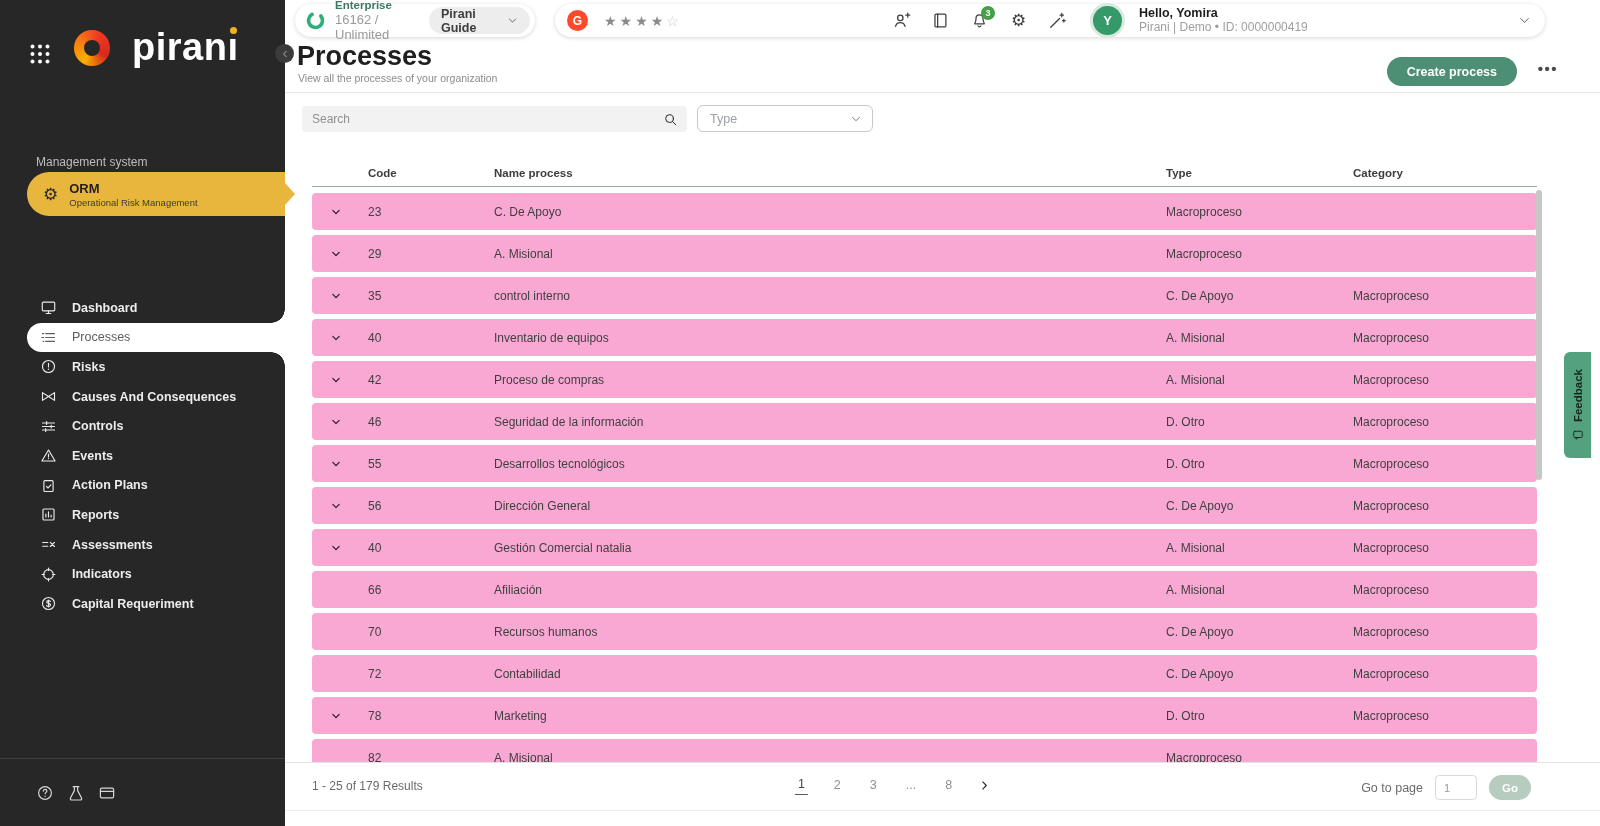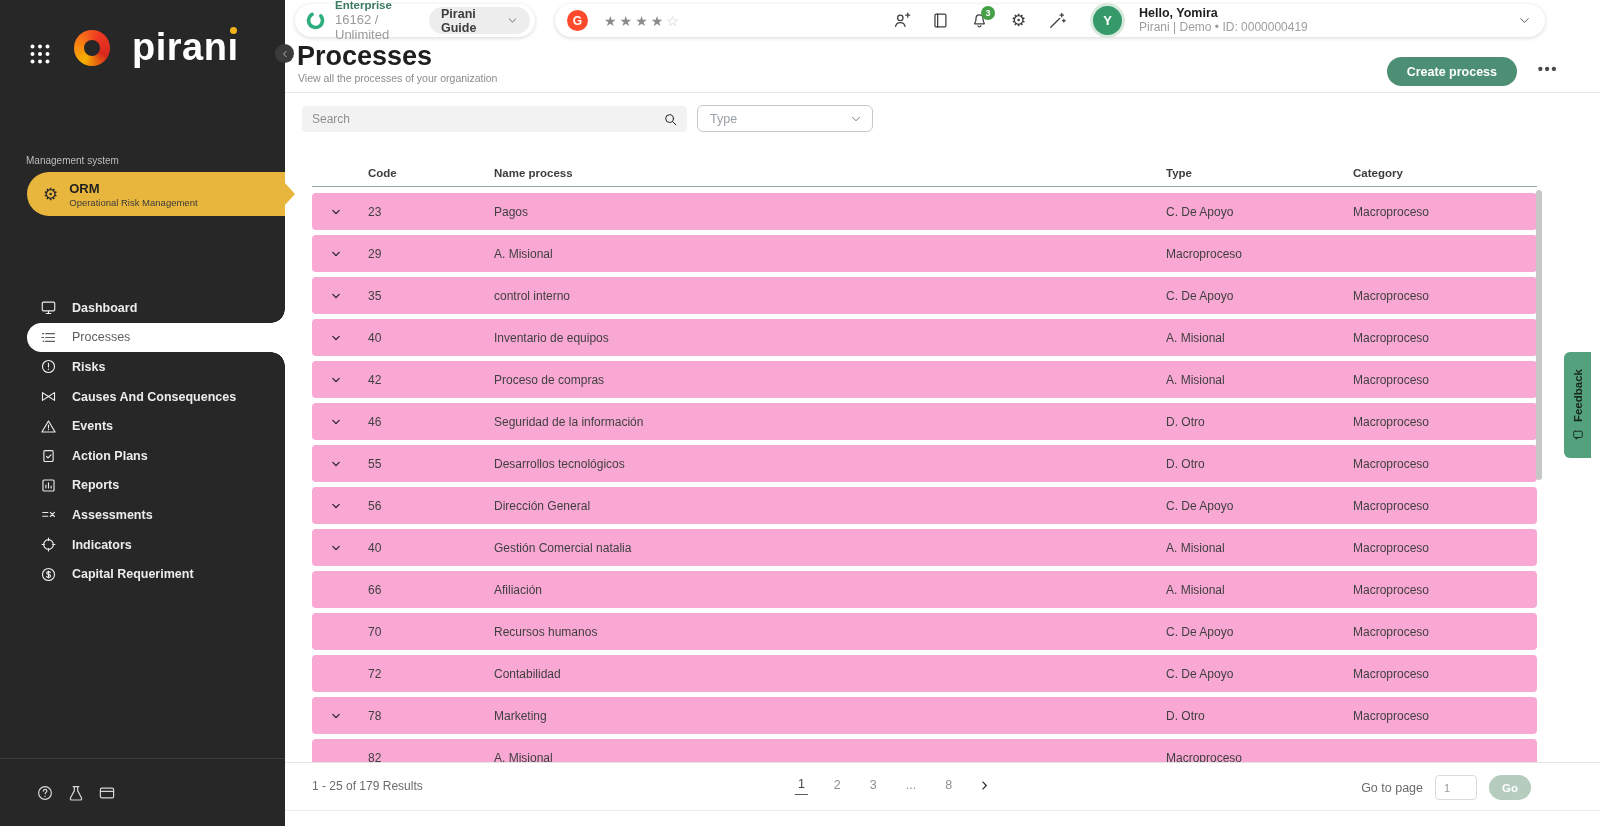--- a/index.html
+++ b/index.html
@@ -13,21 +13,21 @@
   .grid-ic svg { width:24px; height:24px; display:block; }
   .donut { width:36px; height:36px; border-radius:50%;
     background:conic-gradient(from 210deg,#f7b000,#f97b16,#ee3823,#d8281c,#f7b000); position:relative; }
   .donut::after { content:''; position:absolute; inset:10px; border-radius:50%; background:#272727; }
   .logo-word { color:#fff; font-size:38px; font-weight:700; letter-spacing:.5px; line-height:1; }
   .lasti { position:relative; }
   .lasti .ydot { position:absolute; top:1px; right:1.5px; width:7px; height:7px; border-radius:50%; background:#f2b21c; }
   .collapse-btn { position:absolute; top:44px; right:-9px; width:19px; height:19px; border-radius:50%;
     background:#3b3b3b; color:#e8e8e8; display:flex; align-items:center; justify-content:center; z-index:6; cursor:pointer; }
   .collapse-btn svg { width:10px; height:10px; }
-  .section-label { position:absolute; top:155px; left:26px; font-size:10px; color:#bdbdbd; }
+  .section-label { position:absolute; top:155px; left:36px; font-size:12px; color:#bdbdbd; }
   .orm-pill { position:absolute; top:172px; left:27px; right:0; height:44px; background:var(--module,#e9b63d);
     border-radius:22px 0 0 22px; display:flex; align-items:center; gap:11px; padding-left:16px; cursor:pointer; }
   .orm-pill::after { content:''; position:absolute; right:-10px; top:50%; transform:translateY(-50%);
     border-top:11px solid transparent; border-bottom:11px solid transparent; border-left:10px solid var(--module,#e9b63d); }
   .orm-gear { font-size:17px; color:#2a2a2a; line-height:1; }
   .orm-abbr { font-size:13px; font-weight:700; color:#1f1f1f; }
   .orm-sub { font-size:9.5px; color:#3a3a3a; margin-top:1px; }
   nav.nav { position:absolute; top:293px; left:0; right:0; }
   .nav-item { position:relative; height:29.6px; display:flex; align-items:center; gap:15px;
     padding-left:40px; color:#ececec; font-size:12.5px; font-weight:600; cursor:pointer; }
@@ -213,20 +213,29 @@
             <svg viewBox="0 0 24 24">
               <path d="M3.5 6.5v11l8.5-5.5z"></path>
               <path d="M20.5 6.5v11L12 12z"></path>
             </svg>
           </span>
           <span class="nlabel">Causes And Consequences</span>
         </div>
         <div class="nav-item">
           <span class="nicon ic">
             <svg viewBox="0 0 24 24">
+              <path d="M3.5 7h17M3.5 12h17M3.5 17h17"></path>
+              <path d="M9.3 5v4M15.8 10v4M8 15v4"></path>
+            </svg>
+          </span>
+          <span class="nlabel">Controls</span>
+        </div>
+        <div class="nav-item">
+          <span class="nicon ic">
+            <svg viewBox="0 0 24 24">
               <path d="M12 4.2L21.3 19.8H2.7z"></path>
               <path d="M12 9.8v4.2"></path>
               <circle cx="12" cy="16.4" r=".9" fill="currentColor" stroke="none"></circle>
             </svg>
           </span>
           <span class="nlabel">Events</span>
         </div>
         <div class="nav-item">
           <span class="nicon ic">
             <svg viewBox="0 0 24 24">
@@ -392,21 +401,20 @@
     <div class="rows-viewport" id="rows">
         <div class="trow">
           <span class="cell chev-cell">
             <span class="ic">
               <svg viewBox="0 0 24 24">
                 <path d="M6.5 9.3l5.5 5.5 5.5-5.5"></path>
               </svg>
             </span>
           </span>
           <span class="cell">23</span>
-          <span class="cell">Pagos</span>
           <span class="cell">C. De Apoyo</span>
           <span class="cell">Macroproceso</span>
         </div>
         <div class="trow">
           <span class="cell chev-cell">
             <span class="ic">
               <svg viewBox="0 0 24 24">
                 <path d="M6.5 9.3l5.5 5.5 5.5-5.5"></path>
               </svg>
             </span>

